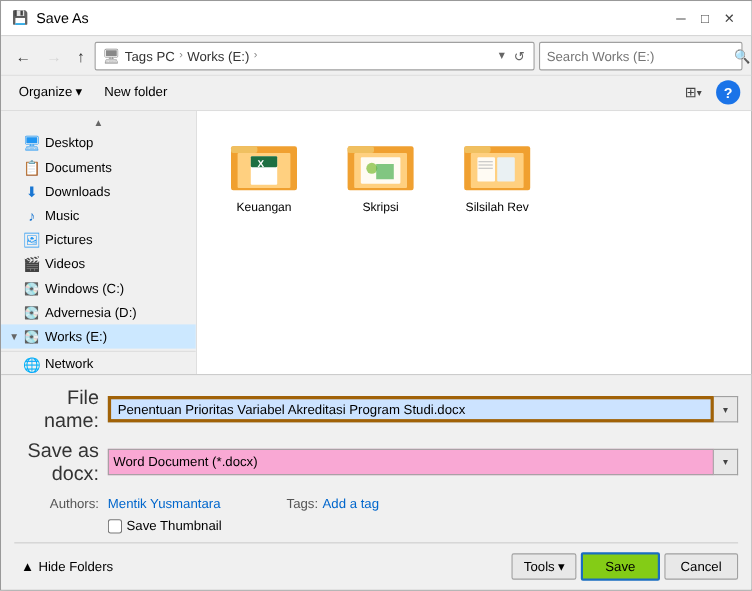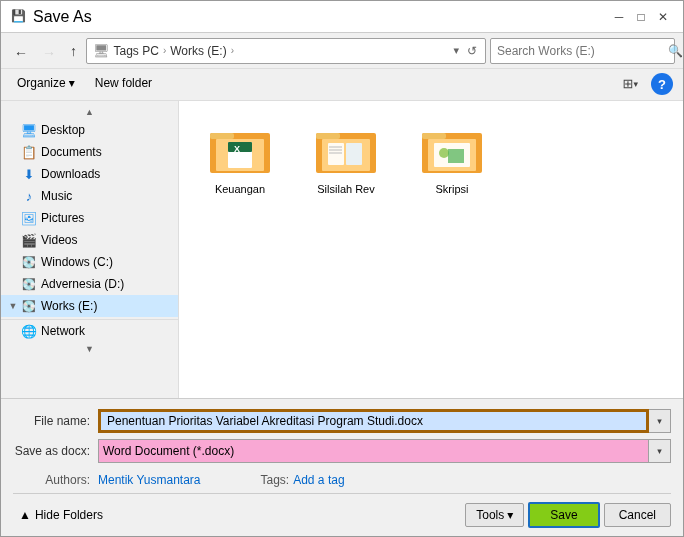--- a/index.html
+++ b/index.html
@@ -17,21 +17,21 @@
 
     .title-bar {
       background: #fff;
       border-bottom: 1px solid #ccc;
       display: flex;
       align-items: center;
       padding: 8px 10px;
       height: 32px;
     }
     .title-bar-icon { width: 16px; height: 16px; margin-right: 6px; }
-    .title-bar-title { flex: 1; font-size: 16px; color: #000; }
+    .title-bar-title { flex: 1; font-size: 13px; color: #000; }
     .title-bar-controls { display: flex; gap: 2px; }
     .title-bar-btn {
       width: 20px; height: 20px;
       background: none;
       border: none;
       cursor: pointer;
       font-size: 12px;
       display: flex; align-items: center; justify-content: center;
       color: #444;
     }
@@ -248,21 +248,21 @@
     }
     .form-row {
       display: flex;
       align-items: center;
       margin-bottom: 6px;
     }
     .form-label {
       width: 85px;
       text-align: right;
       padding-right: 8px;
-      font-size: 12px;
+      font-size: 18px;
       color: #333;
       flex-shrink: 0;
     }
     .form-input-wrapper {
       flex: 1;
       display: flex;
       align-items: center;
     }
     .filename-input {
       flex: 1;
@@ -518,44 +518,44 @@
         <span class="folder-label">Keuangan</span>
       </div>
 
       <div class="folder-item">
         <div class="folder-big-icon">
           <svg width="64" height="52" viewBox="0 0 64 52">
             <rect x="2" y="10" width="60" height="40" rx="2" fill="#f0a030"></rect>
             <rect x="2" y="10" width="24" height="6" rx="2" fill="#f0c060"></rect>
             <rect x="8" y="16" width="48" height="32" rx="1" fill="#ffd080"></rect>
 
+            <rect x="14" y="20" width="36" height="24" rx="1" fill="#fff" opacity="0.9"></rect>
+            <ellipse cx="24" cy="30" rx="5" ry="5" fill="#8BC34A" opacity="0.8"></ellipse>
+            <polygon points="28,26 44,26 44,40 28,40" fill="#4CAF50" opacity="0.7"></polygon>
+          </svg>
+        </div>
+        <span class="folder-label">Skripsi</span>
+      </div>
+
+      <div class="folder-item">
+        <div class="folder-big-icon">
+          <svg width="64" height="52" viewBox="0 0 64 52">
+            <rect x="2" y="10" width="60" height="40" rx="2" fill="#f0a030"></rect>
+            <rect x="2" y="10" width="24" height="6" rx="2" fill="#f0c060"></rect>
+            <rect x="8" y="16" width="48" height="32" rx="1" fill="#ffd080"></rect>
+
             <rect x="14" y="20" width="16" height="22" rx="1" fill="#fff" opacity="0.9"></rect>
             <rect x="32" y="20" width="16" height="22" rx="1" fill="#e8f4ff" opacity="0.9"></rect>
             <line x1="15" y1="24" x2="28" y2="24" stroke="#bbb" stroke-width="1"></line>
             <line x1="15" y1="27" x2="28" y2="27" stroke="#bbb" stroke-width="1"></line>
             <line x1="15" y1="30" x2="28" y2="30" stroke="#bbb" stroke-width="1"></line>
           </svg>
         </div>
         <span class="folder-label">Silsilah Rev</span>
       </div>
-
-      <div class="folder-item">
-        <div class="folder-big-icon">
-          <svg width="64" height="52" viewBox="0 0 64 52">
-            <rect x="2" y="10" width="60" height="40" rx="2" fill="#f0a030"></rect>
-            <rect x="2" y="10" width="24" height="6" rx="2" fill="#f0c060"></rect>
-            <rect x="8" y="16" width="48" height="32" rx="1" fill="#ffd080"></rect>
-
-            <rect x="14" y="20" width="36" height="24" rx="1" fill="#fff" opacity="0.9"></rect>
-            <ellipse cx="24" cy="30" rx="5" ry="5" fill="#8BC34A" opacity="0.8"></ellipse>
-            <polygon points="28,26 44,26 44,40 28,40" fill="#4CAF50" opacity="0.7"></polygon>
-          </svg>
-        </div>
-        <span class="folder-label">Skripsi</span>
-      </div>
     </div>
   </div>
 
   <div class="bottom-form">
 
     <div class="form-row">
       <span class="form-label">File name:</span>
       <div class="form-input-wrapper">
         <input type="text" class="filename-input" value="Penentuan Prioritas Variabel Akreditasi Program Studi.docx" style="">
         <button class="dropdown-btn">▾</button>
@@ -572,20 +572,26 @@
       </div>
     </div>
 
     <div class="form-meta">
       <span class="form-meta-label">Authors:</span>
       <span class="form-meta-value">Mentik Yusmantara</span>
       <span class="tags-label">Tags:</span>
       <span class="add-tag">Add a tag</span>
     </div>
 
+    <div class="thumbnail-row">
+      <div class="thumbnail-checkbox-area">
+        <input type="checkbox" style="">
+        <span>Save Thumbnail</span>
+      </div>
+    </div>
 
     <div class="footer-row">
       <button class="hide-folders-btn">
         <span>▲</span>
         <span>Hide Folders</span>
       </button>
       <div class="footer-spacer"></div>
       <button class="tools-btn">
         <span>Tools</span>
         <span>▾</span>

